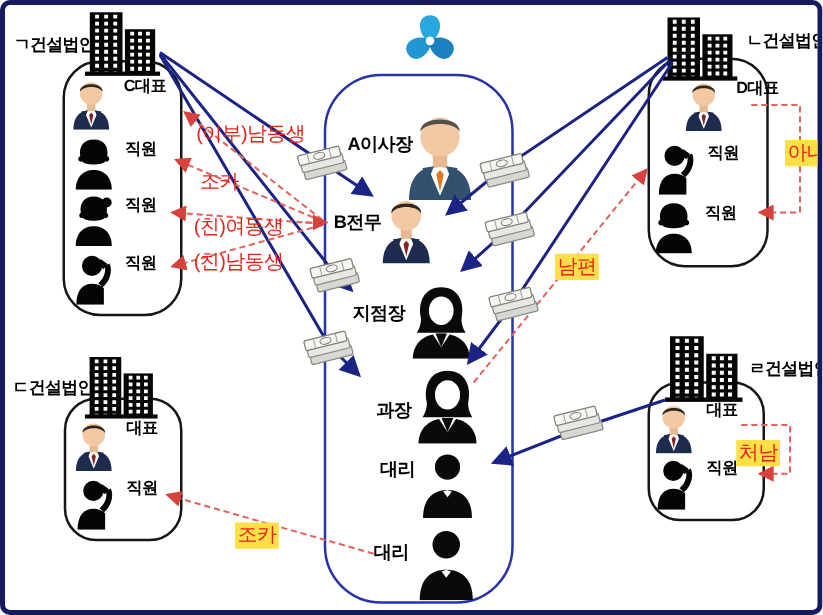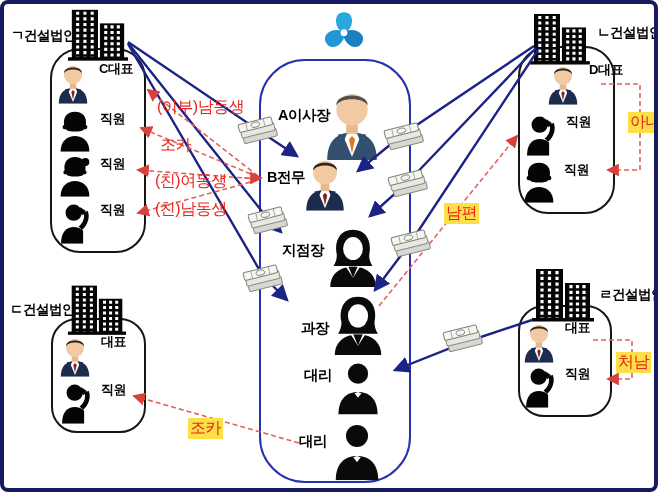--- a/index.html
+++ b/index.html
@@ -35,21 +35,21 @@
   .m-g1-0{left:50px;top:56px;} .m-g1-1{left:53px;top:106px;} .m-g1-2{left:53px;top:151px;} .m-g1-3{left:53px;top:197px;}
   .m-n-0{left:500px;top:57px;padding-left:40px;} .m-n-1{left:519px;top:109px;} .m-n-2{left:517px;top:157px;}
   .m-d-0{left:52px;top:329px;} .m-d-1{left:54px;top:377px;}
   .m-r-0{left:516px;top:315px;} .m-r-1{left:518px;top:361px;}
   .cl-0{left:274px;top:102px;} .cl-1{left:263px;top:164px;} .cl-2{left:278px;top:237px;}
   .cl-3{left:297px;top:299px;margin-top:16px;} .cl-4{left:300px;top:362px;} .cl-5{left:295px;top:428px;}
   .ci-0{left:314px;top:80px;width:68px;height:76px;} .ci-1{left:296px;top:147px;width:50px;height:62px;}
   .ci-2{left:323px;top:220px;width:52px;height:66px;} .ci-3{left:327px;top:290px;width:54px;height:61px;}
   .ci-4{left:331px;top:356px;width:46px;height:56px;} .ci-5{left:328px;top:418px;width:50px;height:59px;}
   .r-0{left:153px;top:93px;} .r-1{left:156px;top:131px;} .r-2{left:151px;top:167px;} .r-3{left:151px;top:195px;}
-  .r-4{left:624px;top:108px;} .r-5{left:440px;top:199px;} .r-6{left:612px;top:348px;} .r-7{left:184px;top:414px;}
+  .r-4{left:624px;top:108px;} .r-5{left:440px;top:199px;} .r-6{left:585px;top:348px;} .r-7{left:184px;top:414px;}
 </style>
 </head>
 <body>
 
 <div class="frame">
 
   <svg id="canvas" width="658" height="492" viewBox="0 0 658 492">
     <defs>
       <marker id="mb" viewBox="0 0 10 10" refX="8.5" refY="5" markerWidth="7" markerHeight="7" orient="auto-start-reverse">
         <path d="M0,0 L10,5 L0,10 Z" fill="#1b2384"></path>

